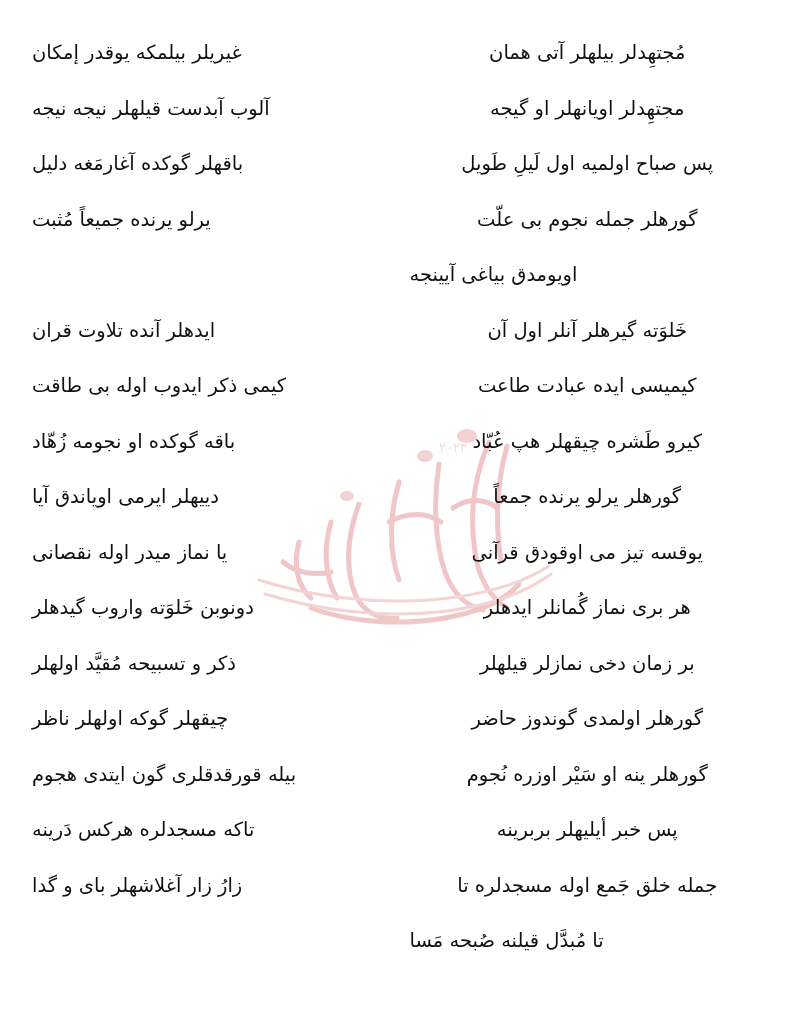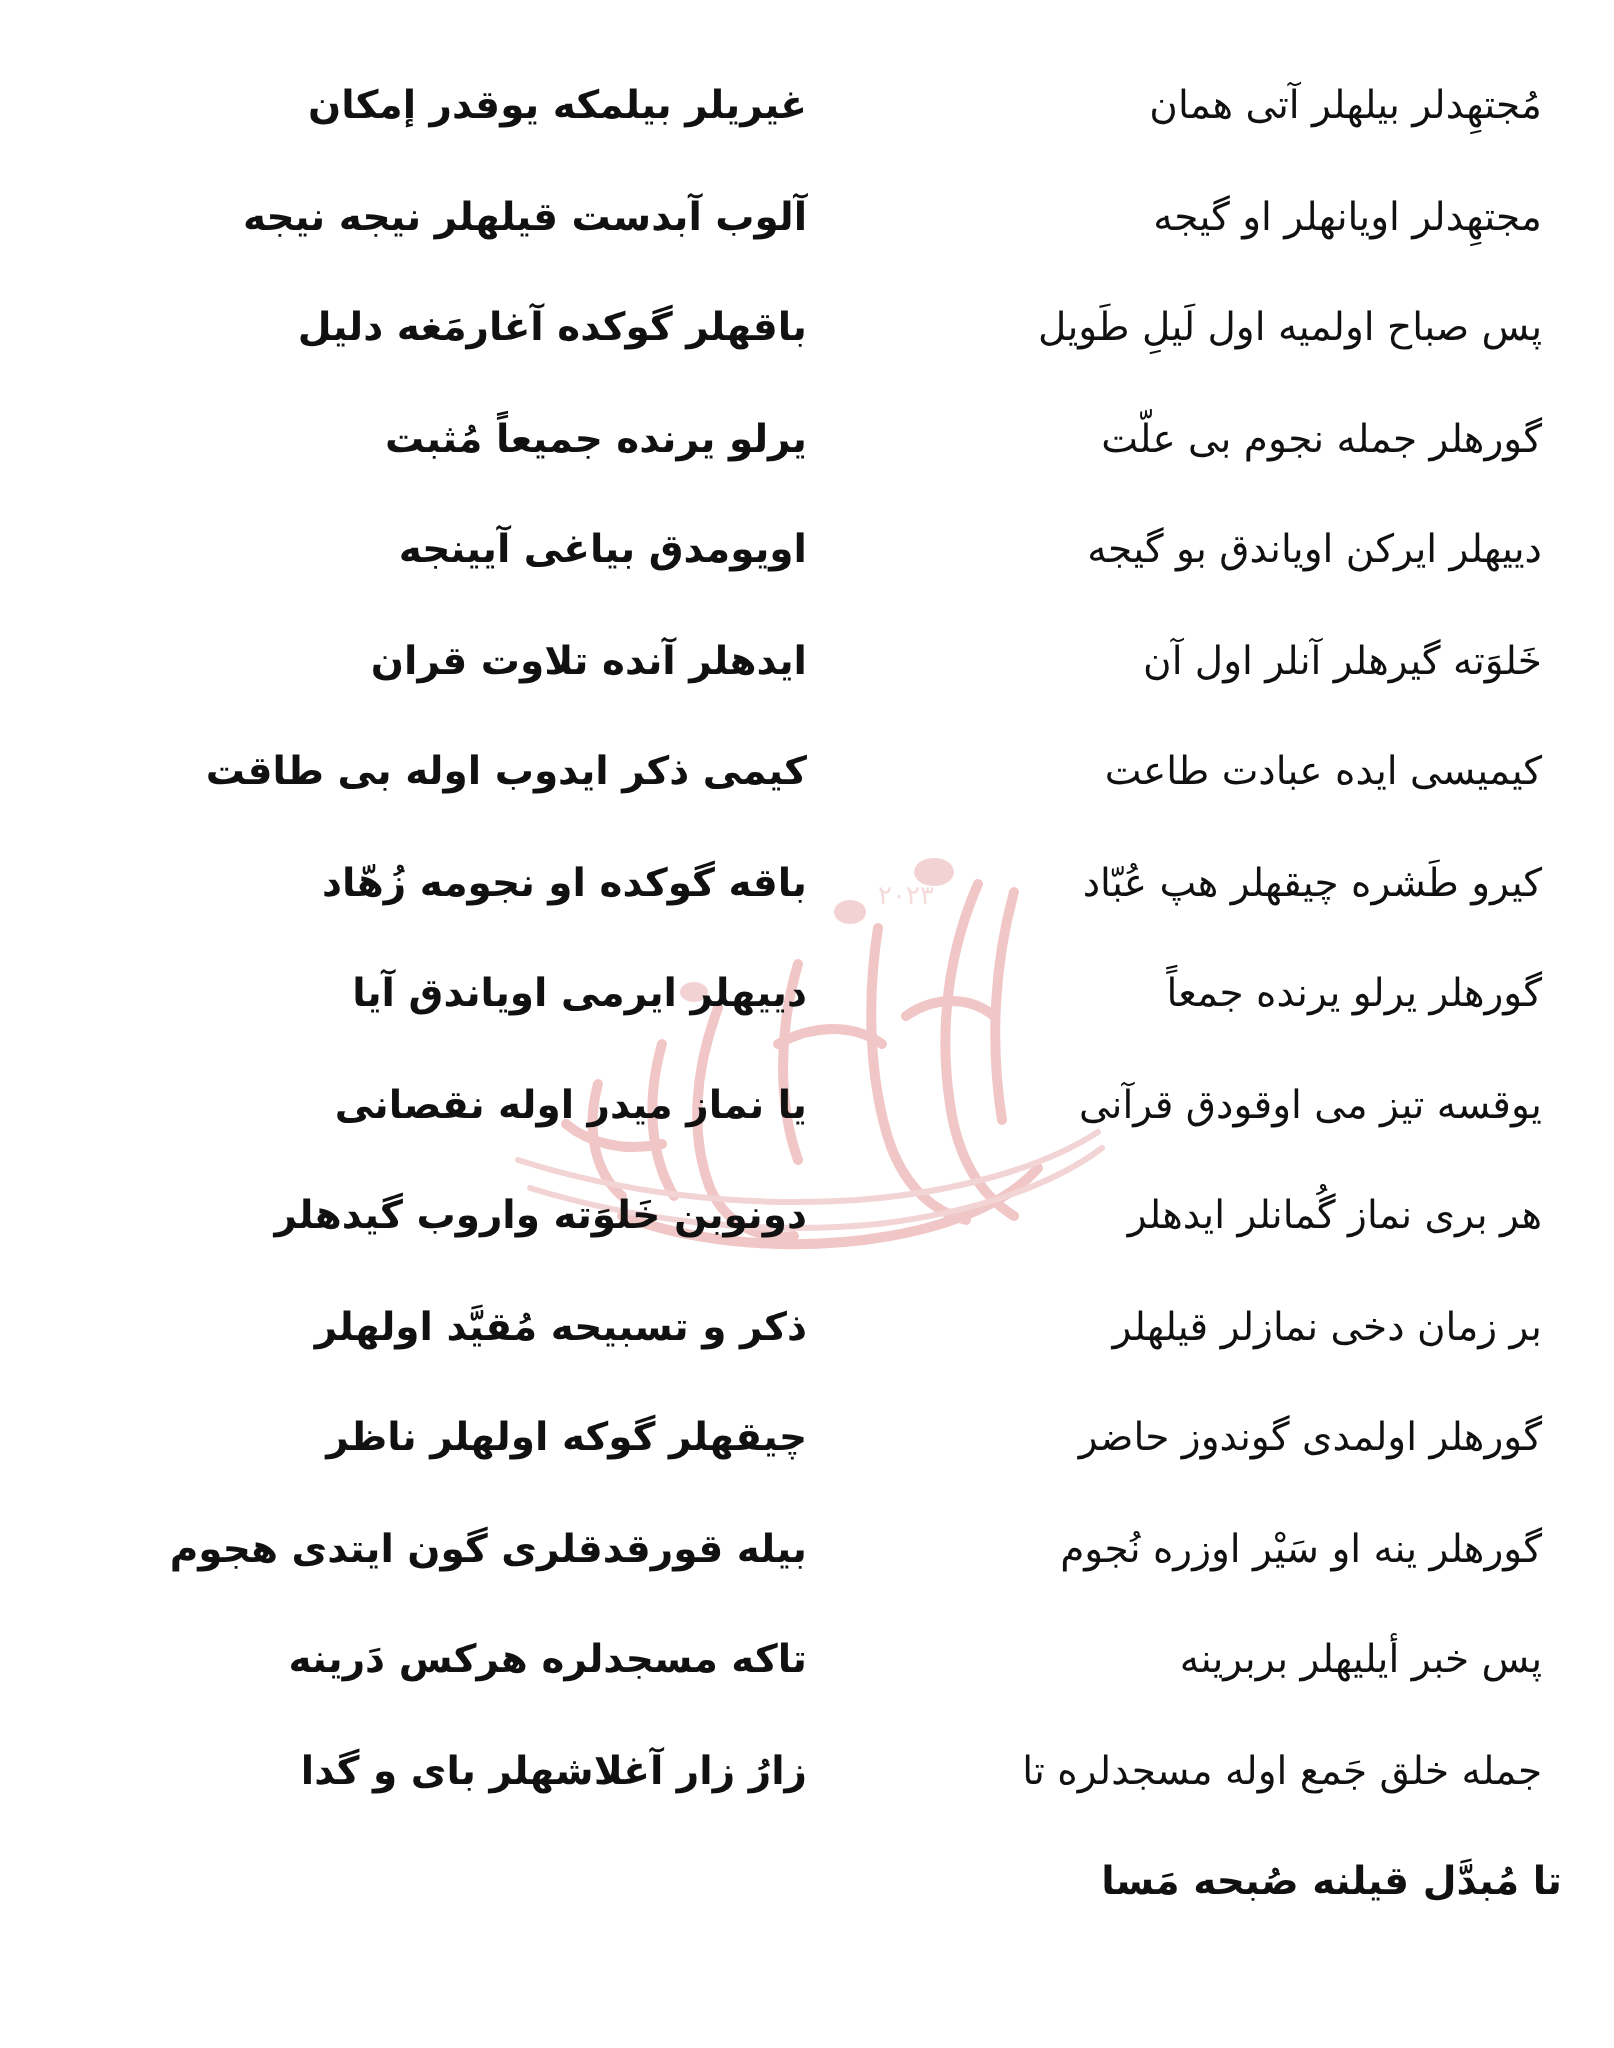--- a/index.html
+++ b/index.html
@@ -53,27 +53,27 @@
     box-sizing: border-box;
     font-family: "DejaVu Sans", sans-serif;
     font-size: 19.5px;
     line-height: 1.35;
     color: #111111;
     direction: rtl;
     white-space: nowrap;
   }
   
   .hemistich.right {
+    text-align: center;
     padding-right: 10px;
   }
   
   .hemistich.left {
-    text-align: right;
+    text-align: left;
     padding-left: 6px;
-    font-weight: bold;
   }
 </style>
 </head>
 <body>
 
 <div class="page">
 
   <div class="watermark">
     <svg viewBox="0 0 330 230" xmlns="http://www.w3.org/2000/svg" aria-hidden="true">
       <g fill="none" stroke="#f0c4c4" stroke-width="5" stroke-linecap="round" stroke-linejoin="round">
@@ -120,21 +120,20 @@
       <div class="hemistich right">پس صباح اولمیه اول لَیلِ طَویل</div>
       <div class="hemistich left">باقهلر گوکده آغارمَغه دلیل</div>
     </div>
 
     <div class="verse-row">
       <div class="hemistich right">گورهلر جمله نجوم بی علّت</div>
       <div class="hemistich left">یرلو یرنده جمیعاً مُثبت</div>
     </div>
 
     <div class="verse-row">
-      <div class="hemistich right">دییهلر ایرکن اویاندق بو گیجه</div>
       <div class="hemistich left">اویومدق بیاغی آیینجه</div>
     </div>
 
     <div class="verse-row">
       <div class="hemistich right">خَلوَته گیرهلر آنلر اول آن</div>
       <div class="hemistich left">ایدهلر آنده تلاوت قران</div>
     </div>
 
     <div class="verse-row">
       <div class="hemistich right">کیمیسی ایده عبادت طاعت</div>

